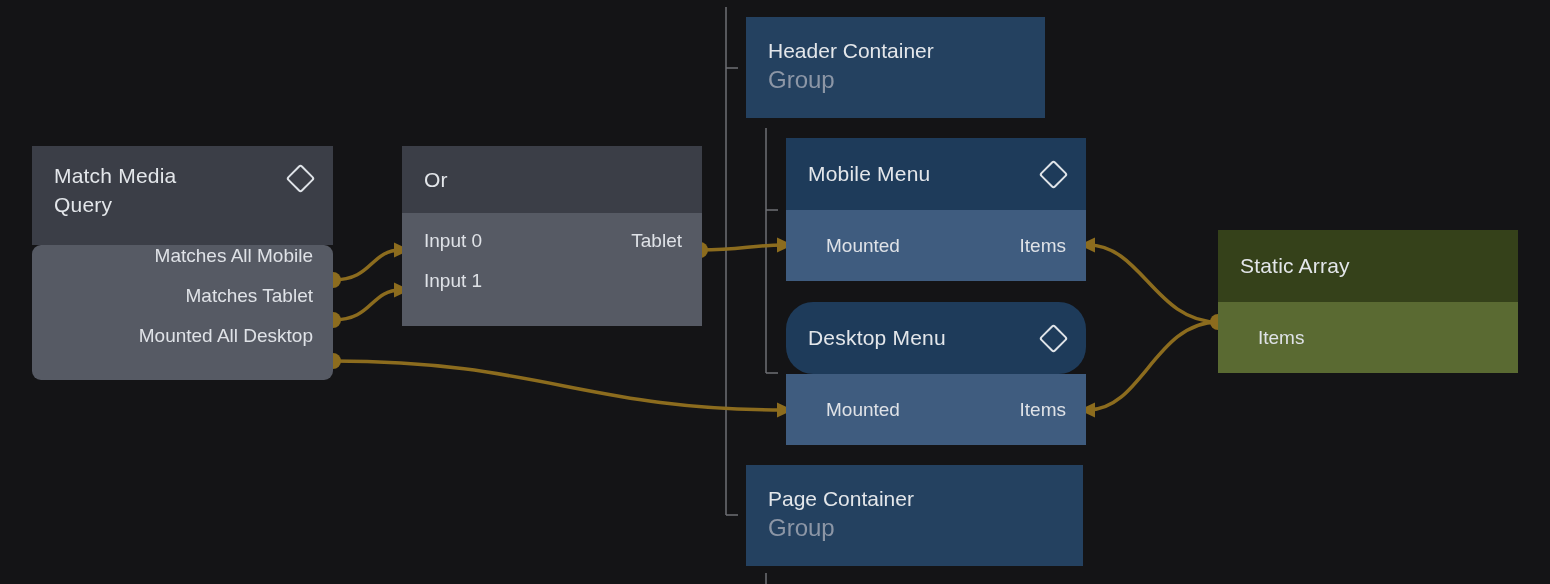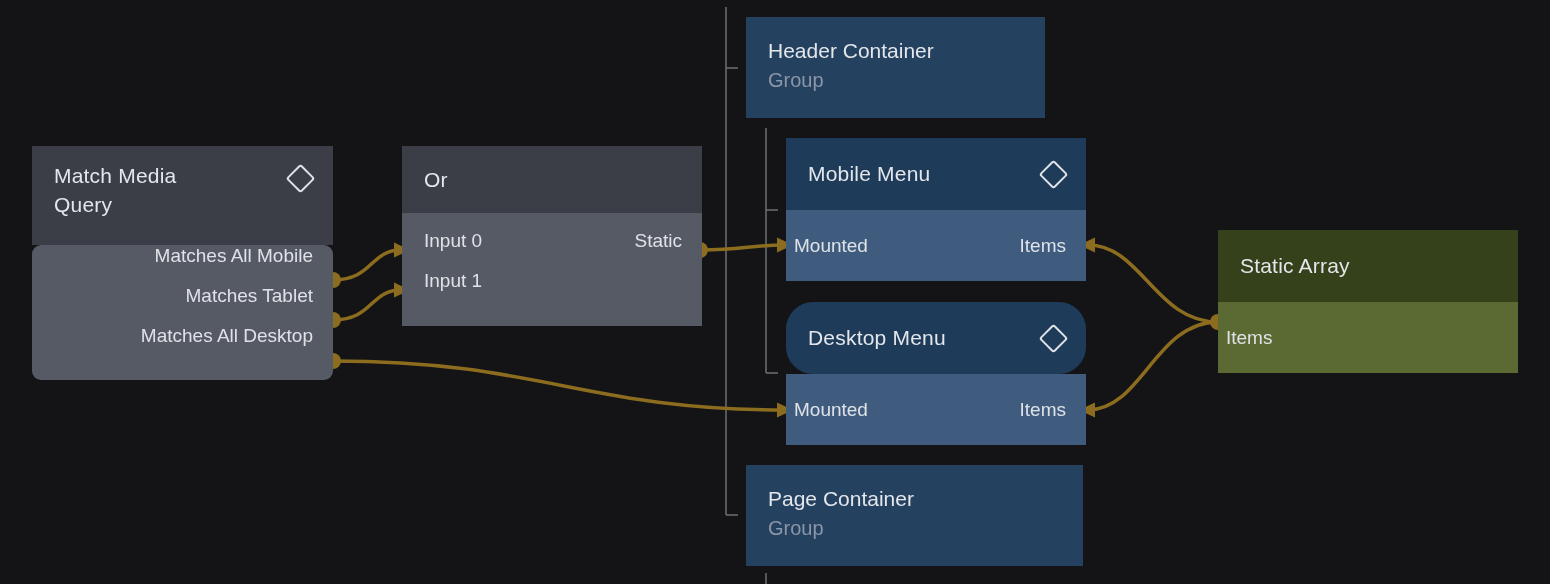--- a/index.html
+++ b/index.html
@@ -20,28 +20,28 @@
   .row.split{justify-content:space-between;padding:0 20px 0 22px;}
   
   .grey .node-header{background:#3b3e47;}
   .grey .node-body{background:#565a64;}
   
   .blue .node-header{background:#1e3b5a;}
   .blue .node-body{background:#3f5c7f;}
   
   .group{background:#244160;box-sizing:border-box;padding:20px 22px 0 22px;}
   .group .g-title{color:#e3e6ea;font-size:21px;font-weight:500;line-height:28px;}
-  .group .g-subtitle{color:#8c96a6;font-size:20px;line-height:30px;}
+  .group .g-subtitle{color:#8c96a6;font-size:24px;line-height:30px;}
   
   .green .node-header{background:#35411a;}
   .green .node-body{background:#5a6a32;}
   .diamond{width:17px;height:17px;border:2.5px solid #dfe3e8;border-radius:3px;
     transform:rotate(45deg);flex:0 0 auto;margin-left:12px;}
   .title-wrap{line-height:29px;max-width:180px;}
-  .single-row{height:100%;display:flex;align-items:center;justify-content:space-between;padding:0 20px 0 8px;box-sizing:border-box;}
+  .single-row{height:100%;display:flex;align-items:center;justify-content:space-between;padding:0 20px 0 40px;box-sizing:border-box;}
 </style>
 </head>
 <body>
 
 <div id="canvas">
 
   <svg id="overlay">
       <line x1="726" y1="7" x2="726" y2="515" stroke="#6e6f74" stroke-width="1.5"></line>
       <line x1="726" y1="68" x2="738" y2="68" stroke="#6e6f74" stroke-width="1.5"></line>
       <line x1="726" y1="515" x2="738" y2="515" stroke="#6e6f74" stroke-width="1.5"></line>
@@ -74,33 +74,33 @@
       <div class="diamond" style="margin-top:7px;"></div>
     </div>
     <div class="node-body" style="height:135px;border-radius:9px;">
       <div class="row right">
         <span>Matches All Mobile</span>
       </div>
       <div class="row right">
         <span>Matches Tablet</span>
       </div>
       <div class="row right">
-        <span>Matches All Desktop</span>
+        <span>Mounted All Desktop</span>
       </div>
     </div>
   </div>
 
   <div class="node grey" style="left:402px;top:146px;width:300px;height:180px;">
     <div class="node-header" style="height:67px;justify-content:flex-start;">
       <span>Or</span>
     </div>
     <div class="node-body" style="height:113px;padding-top:17px;">
       <div class="row split">
         <span>Input 0</span>
-        <span>Static</span>
+        <span>Tablet</span>
       </div>
       <div class="row left">
         <span>Input 1</span>
       </div>
     </div>
   </div>
 
   <div class="node group" style="left:746px;top:17px;width:299px;height:101px;">
     <div class="g-title">Header Container</div>
     <div class="g-subtitle">Group</div>

